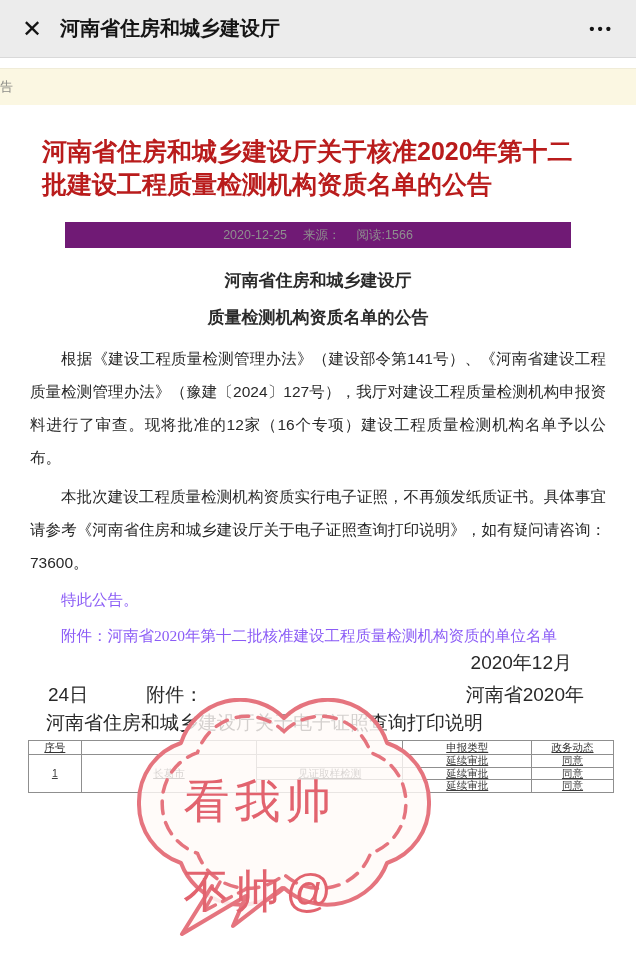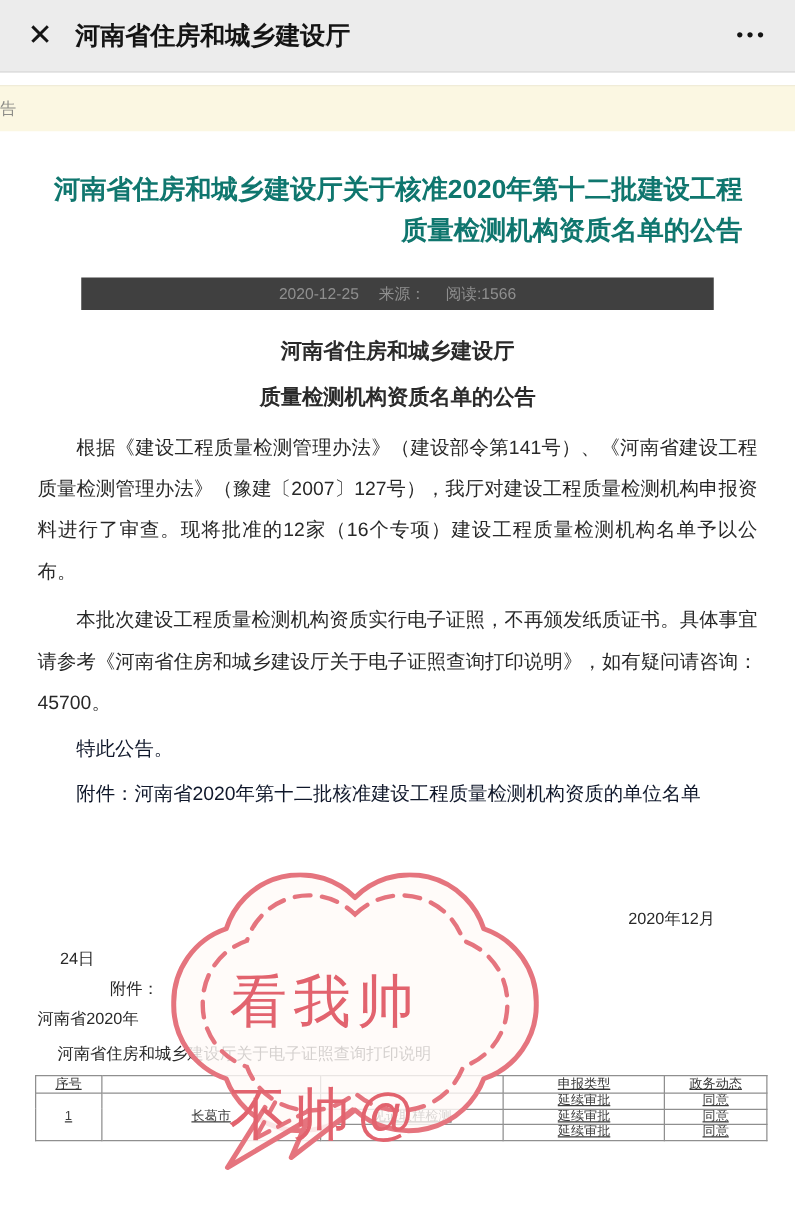--- a/index.html
+++ b/index.html
@@ -20,35 +20,35 @@
   .rednav-inner { display:flex; justify-content:space-between; width:452px; margin-left:30px; }
   .nav-item { color:#ffffff; font-size:14.5px; white-space:nowrap; }
 
   
   .crumbbar { margin-top:10px; height:37px; background:#fbf7e2; display:flex; align-items:center;
               overflow:hidden; border-top:1px solid #f0ecd8; }
   .crumb-text { font-size:13px; color:#8d8d88; margin-left:-13px; white-space:nowrap; }
 
   
   .content { padding:0 30px; }
-  .art-title { margin-top:30px; font-size:21px; line-height:33px; font-weight:700; color:#0f766e;
-               text-align:right; padding:0 12px; }
-  .metabar { margin:21px auto 0; width:88%; height:26px; background:#404040;
+  .art-title { margin-top:30px; font-size:25px; line-height:33px; font-weight:700; color:#b91c1c;
+               text-align:left; padding:0 12px; }
+  .metabar { margin:21px auto 0; width:88%; height:26px; background:#701a75;
              display:flex; align-items:center; justify-content:center; gap:16px;
              font-size:12.5px; color:#8f8f8f; }
   .subtitle-block { margin-top:14px; text-align:center; }
   .subtitle-line { font-size:17px; font-weight:700; color:#2a2a2a; line-height:37px; }
   .para { margin-top:6px; font-size:15.5px; color:#282828; line-height:33px; text-indent:2em;
           text-align:justify; }
-  .para-short { margin-top:5px; font-size:15.5px; color:#0f172a; line-height:31px; text-indent:2em; }
+  .para-short { margin-top:5px; font-size:15.5px; color:#8b5cf6; line-height:31px; text-indent:2em;font-family:Liberation Serif, serif; }
 
   
-  .dateblock { margin-top:72px; font-size:13px; color:#282828; }
+  .dateblock { font-size:19px; color:#282828; }
   .date-right { text-align:right; padding-right:34px; line-height:24px; }
-  .date-line2 { display:flex; margin-top:8px; line-height:24px;flex-direction:column; }
+  .date-line2 { display:flex; align-items:center; margin-top:8px; line-height:24px; }
   .d2-day { margin-left:18px; }
   .d2-attach { margin-left:58px; }
   .d2-spacer { flex:1; }
   .d2-right { margin-right:22px; }
   .attach-line2 { margin-top:4px; margin-left:16px; line-height:24px; }
 
   
   .listtable { margin:5px 0 0 -2px; width:586px; border-collapse:collapse; table-layout:fixed; }
   .listtable th, .listtable td { border:1px solid #8f8f8f; font-size:10.5px; color:#3d3d3d;
       text-align:center; padding:0; height:11.6px; line-height:11.6px; font-weight:400;
@@ -88,22 +88,22 @@
       <span>2020-12-25</span>
       <span>来源：</span>
       <span>阅读:1566</span>
     </div>
 
     <div class="subtitle-block">
         <div class="subtitle-line">河南省住房和城乡建设厅</div>
         <div class="subtitle-line">质量检测机构资质名单的公告</div>
       </div>
 
-    <p class="para">根据《建设工程质量检测管理办法》（建设部令第141号）、《河南省建设工程质量检测管理办法》（豫建〔2007〕127号），我厅对建设工程质量检测机构申报资料进行了审查。现将批准的12家（16个专项）建设工程质量检测机构名单予以公布。</p>
-    <p class="para">本批次建设工程质量检测机构资质实行电子证照，不再颁发纸质证书。具体事宜请参考《河南省住房和城乡建设厅关于电子证照查询打印说明》，如有疑问请咨询：45700。</p>
+    <p class="para">根据《建设工程质量检测管理办法》（建设部令第141号）、《河南省建设工程质量检测管理办法》（豫建〔2024〕127号），我厅对建设工程质量检测机构申报资料进行了审查。现将批准的12家（16个专项）建设工程质量检测机构名单予以公布。</p>
+    <p class="para">本批次建设工程质量检测机构资质实行电子证照，不再颁发纸质证书。具体事宜请参考《河南省住房和城乡建设厅关于电子证照查询打印说明》，如有疑问请咨询：73600。</p>
     <p class="para-short">特此公告。</p>
     <p class="para-short">附件：河南省2020年第十二批核准建设工程质量检测机构资质的单位名单</p>
 
     <div class="dateblock">
       <p class="date-right">2020年12月</p>
       <div class="date-line2">
         <span class="d2-day">24日</span>
         <span class="d2-attach">附件：</span>
         <span class="d2-spacer"></span>
         <span class="d2-right">河南省2020年</span>

